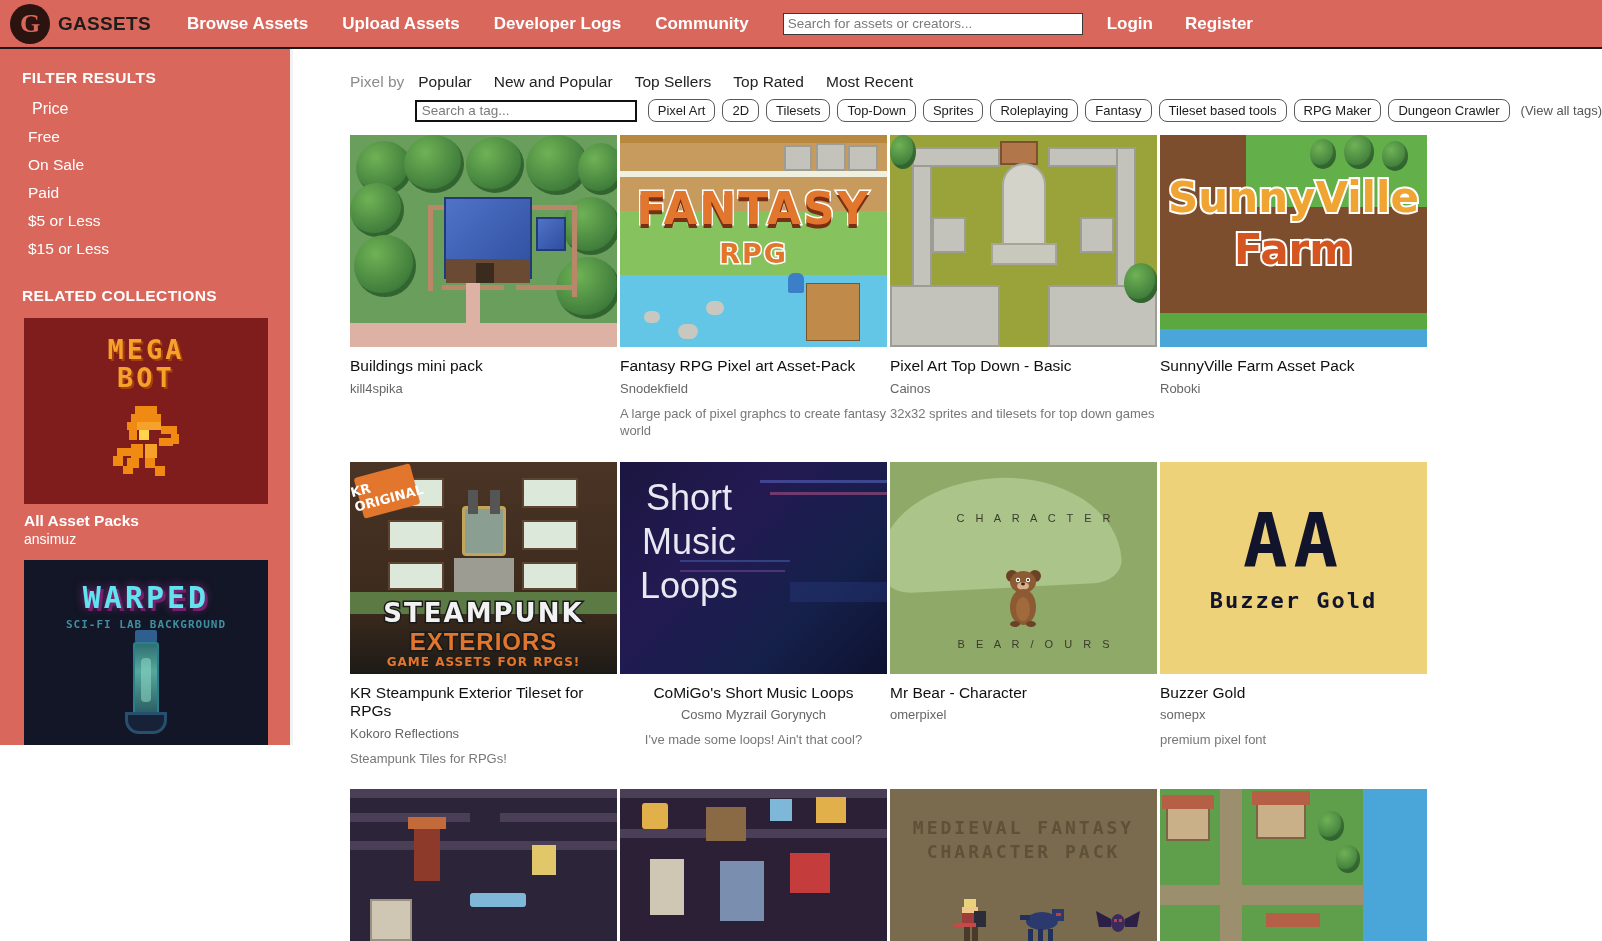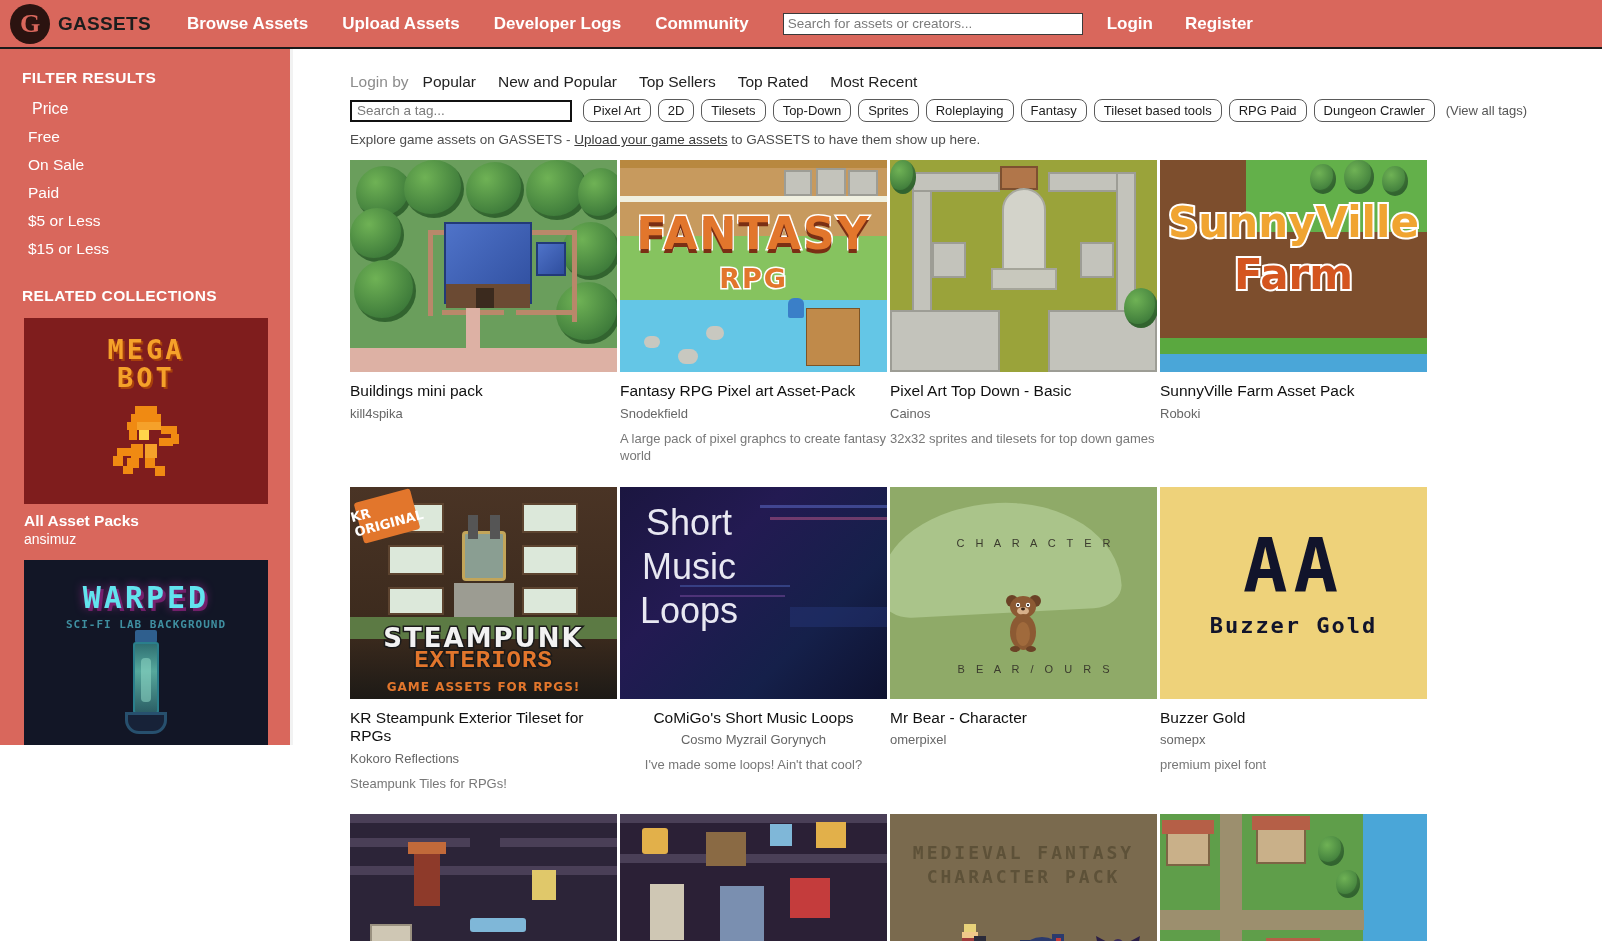--- a/index.html
+++ b/index.html
@@ -135,21 +135,21 @@
     display: flex; align-items: baseline;
     padding: 24px 0 0 54px;
   }
   .sortby-label { color: #8c8c8c; font-size: 15.5px; margin-right: 14px; }
   .sort-opt {
     color: #222222; font-size: 15.5px; margin-right: 22px;
     text-decoration: none; cursor: pointer; white-space: nowrap;
   }
   .tagbar {
     display: flex; align-items: center;
-    padding: 8px 0 0 54px; flex-wrap: nowrap;
+    padding: 8px 0 0 54px; flex-wrap: nowrap; justify-content: flex-end;
   }
   .tag-input {
     width: 222px; height: 22px;
     border: 2px solid #111111; background: #fff;
     font-size: 13.5px; color: #333; padding: 1px 5px;
     font-family: "Liberation Sans", sans-serif; outline: none;
     margin-right: 11px;
   }
   .tag-input::placeholder { color: #7b7b7b; }
   .tag-pill {
@@ -252,23 +252,23 @@
     display:flex; align-items:center; justify-content:center;
     font-family:"DejaVu Sans", sans-serif;
   }
   .sp-t1 {
     position:absolute; left:0; top:136px; width:100%; text-align:center;
     color:#f2f2f2; font-size:26px; font-weight:700; letter-spacing:2px;
     font-family:"DejaVu Sans", sans-serif;
     -webkit-text-stroke: 3px #1a1a1a; paint-order: stroke fill;
   }
   .sp-t2 {
-    position:absolute; left:0; top:160px; width:100%; text-align:center;
+    position:absolute; left:0; top:166px; width:100%; text-align:center;
     color:#e2762c; font-size:24px; font-weight:700; letter-spacing:1px;
-    font-family:Liberation Mono, monospace;
+    font-family:Liberation Sans, sans-serif;
     -webkit-text-stroke: 3px #1a1a1a; paint-order: stroke fill;
   }
   .sp-t3 {
     position:absolute; left:0; top:193px; width:100%; text-align:center;
     color:#e2762c; font-size:12px; font-weight:700; letter-spacing:1px;
     font-family:"DejaVu Sans", sans-serif;
   }
 
   .t-music {
     background: linear-gradient(135deg,#1b1640 0%,#231a52 35%,#15204a 70%,#0e1230 100%);
@@ -392,46 +392,43 @@
       <div class="wp-base"></div>
     </div>
     <div class="collection-title">Warped</div>
     <div class="collection-author">ansimuz</div>
   </div>
 </div>
 
 <div class="main">
 
   <div class="sortbar">
-    <span class="sortby-label">Login by</span>
+    <span class="sortby-label">Pixel by</span>
     <a class="sort-opt" href="#">Popular</a>
     <a class="sort-opt" href="#">New and Popular</a>
     <a class="sort-opt" href="#">Top Sellers</a>
     <a class="sort-opt" href="#">Top Rated</a>
     <a class="sort-opt" href="#">Most Recent</a>
   </div>
 
   <div class="tagbar">
     <input class="tag-input" type="text" placeholder="Search a tag..." style="">
     <span class="tag-pill">Pixel Art</span>
     <span class="tag-pill">2D</span>
     <span class="tag-pill">Tilesets</span>
     <span class="tag-pill">Top-Down</span>
     <span class="tag-pill">Sprites</span>
     <span class="tag-pill">Roleplaying</span>
     <span class="tag-pill">Fantasy</span>
     <span class="tag-pill">Tileset based tools</span>
-    <span class="tag-pill">RPG Paid</span>
+    <span class="tag-pill">RPG Maker</span>
     <span class="tag-pill">Dungeon Crawler</span>
     <a class="view-all-tags" href="#">(View all tags)</a>
   </div>
 
-  <div class="explore-line">
-    <span>Explore game assets on GASSETS - </span><a class="explore-link" href="#">Upload your game assets</a><span> to GASSETS to have them show up here.</span>
-  </div>
 
   <div class="grid">
 
     <div class="card">
       <div class="card-thumb t-buildings">
         <div class="tree" style="left:6px;  top:6px;   width:56px; height:54px;"></div>
         <div class="tree" style="left:54px; top:0px;   width:60px; height:58px;"></div>
         <div class="tree" style="left:116px;top:2px;   width:58px; height:56px;"></div>
         <div class="tree" style="left:176px;top:0px;   width:62px; height:60px;"></div>
         <div class="tree" style="left:228px;top:8px;   width:46px; height:52px;"></div>

